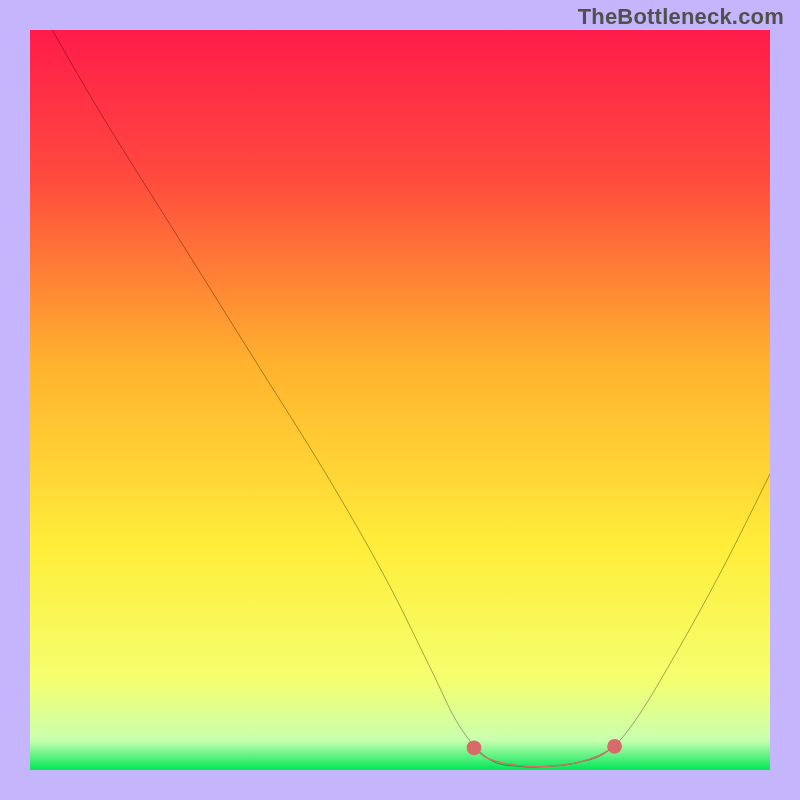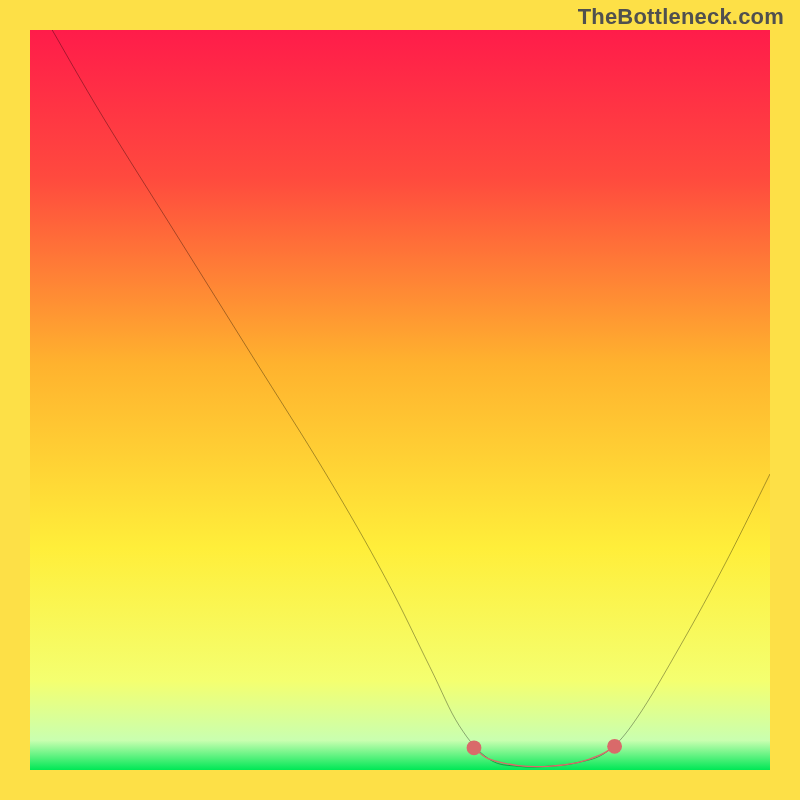--- a/index.html
+++ b/index.html
@@ -9,21 +9,21 @@
     width: 800px;
     height: 800px;
     position: relative;
     font-family: Arial, Helvetica, sans-serif;
   }
   .frame {
     position: absolute;
     top: 0; left: 0;
     width: 800px;
     height: 800px;
-    background: #fde047;
+    background: #c4b5fd;
   }
   .watermark {
     position: absolute;
     top: 4px;
     right: 16px;
     color: #50504f;
     font-size: 22px;
     font-weight: 600;
     letter-spacing: 0.2px;
   }

